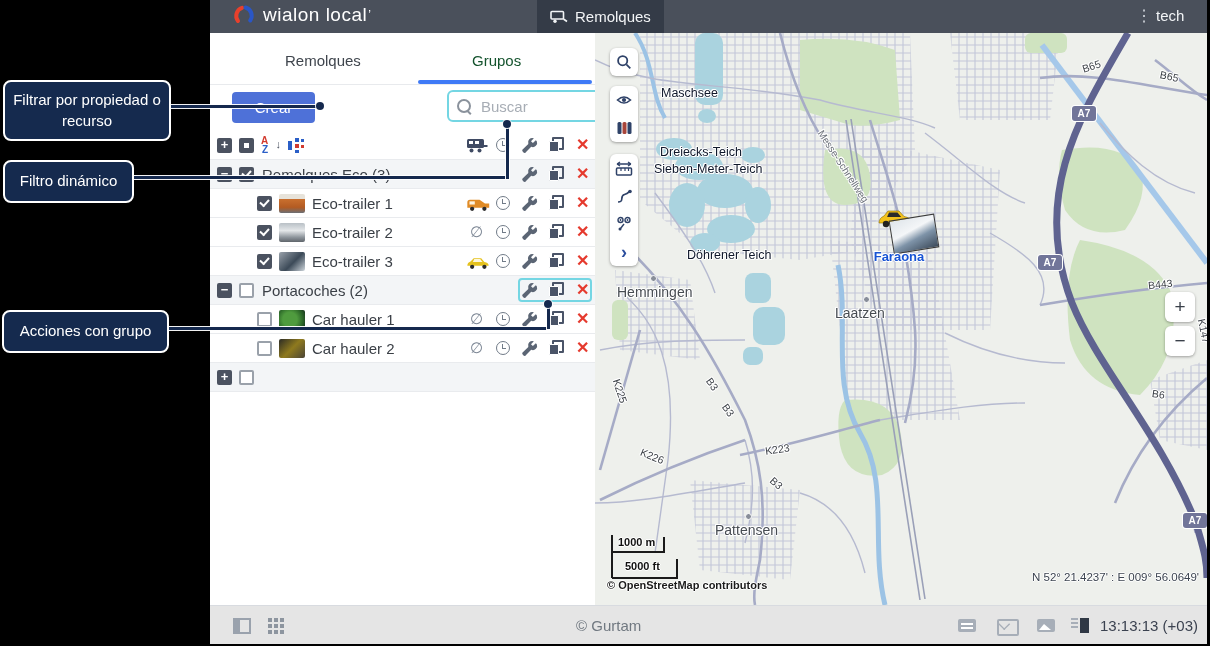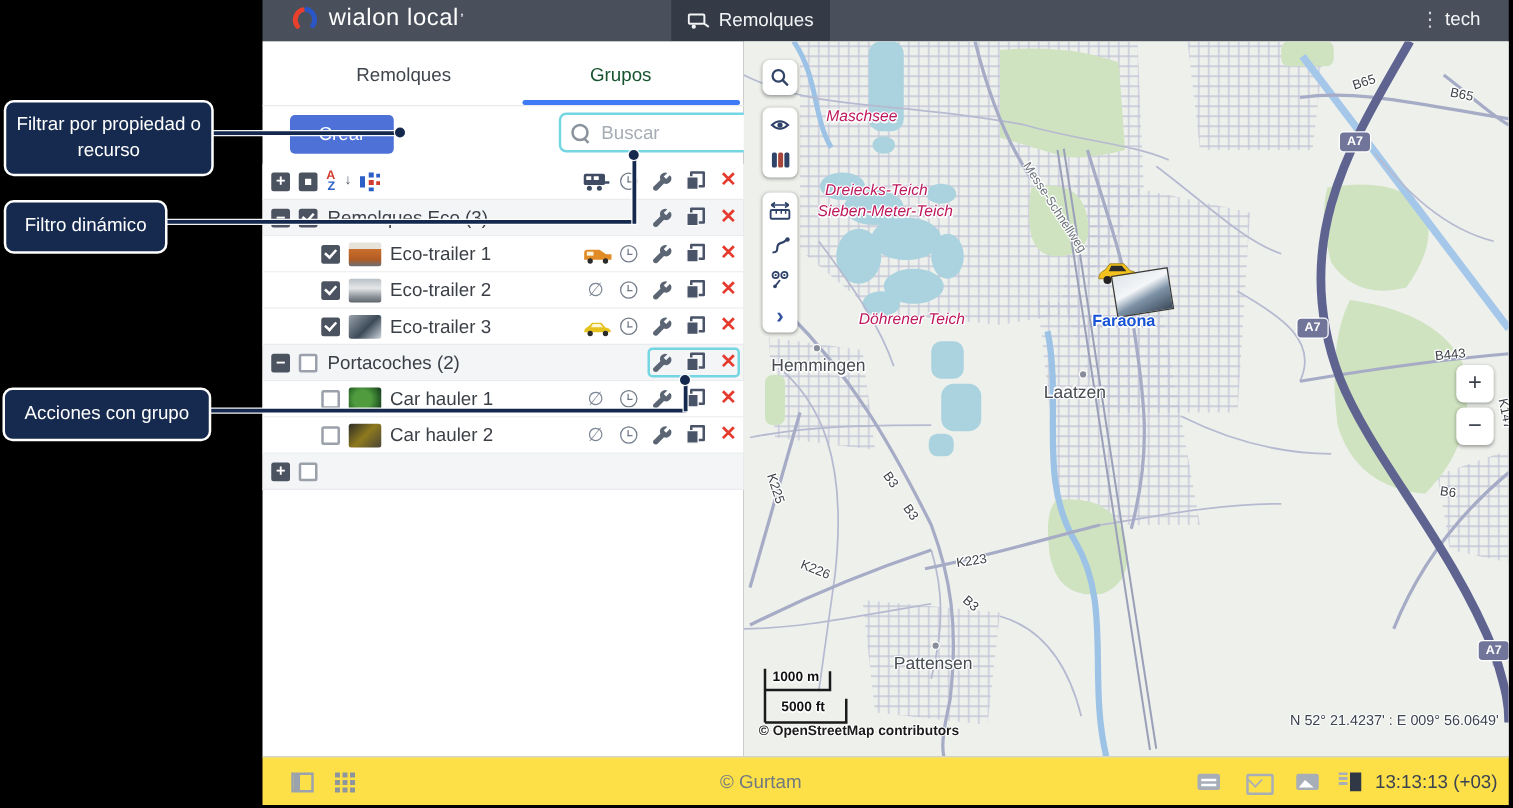--- a/index.html
+++ b/index.html
@@ -67,39 +67,39 @@
   .az{position:absolute;left:51px;top:4px;width:20px;height:20px;cursor:pointer;}
   .az .a{position:absolute;left:0;top:0;color:#d23b2f;font-size:10px;font-weight:bold;}
   .az .z{position:absolute;left:1px;bottom:0;color:#2b5fc7;font-size:10px;font-weight:bold;}
   .az .ar{position:absolute;right:0;top:3px;color:#4b5260;font-size:11px;}
   .hier{position:absolute;left:78px;top:7px;width:17px;height:15px;cursor:pointer;}
   .hier i{position:absolute;display:block;}
   .act-highlight{position:absolute;left:308px;top:2px;width:74px;height:24px;border:2px solid #74d6e3;border-radius:4px;box-sizing:border-box;}
   
   #map{position:absolute;left:595px;top:33px;width:612px;height:572px;background:#eef0ec;overflow:hidden;}
   .mlabel{position:absolute;white-space:nowrap;text-shadow:1px 0 0 #fff,-1px 0 0 #fff,0 1px 0 #fff,0 -1px 0 #fff,1px 1px 0 #fff,-1px -1px 0 #fff;}
-  .water-l{color:#be185d;font-style:italic;font-size:12.5px;}
+  .water-l{color:#0f172a;font-size:12.5px;}
   .town-l{color:#474c52;font-size:14px;}
   .road-l{color:#3d4248;font-size:10.5px;}
   .shield{position:absolute;width:24px;height:15px;background:#717599;border-radius:3px;color:#fff;font-size:10px;
     font-weight:bold;text-align:center;line-height:15px;box-shadow:0 0 0 1px #fff;}
   .towndot{position:absolute;width:5px;height:5px;border-radius:50%;background:#888e99;border:1px solid #fff;}
   .mctl{position:absolute;background:#fff;border-radius:6px;box-shadow:0 1px 3px rgba(0,0,0,.35);}
   .mbtn{width:28px;height:28px;display:flex;align-items:center;justify-content:center;cursor:pointer;}
   .zoombtn{position:absolute;width:30px;height:30px;background:#fff;border-radius:6px;box-shadow:0 1px 3px rgba(0,0,0,.35);
     font-size:19px;color:#3a404a;display:flex;align-items:center;justify-content:center;cursor:pointer;}
   .scale-t{position:absolute;color:#111;font-size:11px;font-weight:bold;text-shadow:1px 0 0 #fff,-1px 0 0 #fff,0 1px 0 #fff,0 -1px 0 #fff;}
   .attr{position:absolute;left:12px;top:546px;color:#1b1b1b;font-size:11px;font-weight:bold;text-shadow:1px 0 0 #fff,-1px 0 0 #fff,0 1px 0 #fff,0 -1px 0 #fff;}
   .coords{position:absolute;left:437px;top:538px;color:#3c4450;font-size:11.5px;text-shadow:1px 0 0 #fff,-1px 0 0 #fff,0 1px 0 #fff,0 -1px 0 #fff;}
   .marker-label{position:absolute;left:271px;top:216px;width:66px;text-align:center;color:#1753d4;font-size:13px;font-weight:bold;
     text-shadow:1px 0 0 #fff,-1px 0 0 #fff,0 1px 0 #fff,0 -1px 0 #fff,1px 1px 0 #fff,-1px -1px 0 #fff;}
   .trailer-photo{position:absolute;left:296px;top:184px;width:44px;height:32px;transform:rotate(-9deg);
     background:linear-gradient(160deg,#dfe5ea 0%,#f4f6f8 40%,#7e93a8 62%,#3c4a5a 100%);border:1px solid #3a3a3a;}
   
-  #footer{position:absolute;left:210px;top:605px;width:997px;height:38px;background:#fde047;border-top:1px solid #d8dbe0;box-sizing:content-box;}
+  #footer{position:absolute;left:210px;top:605px;width:997px;height:38px;background:#e5e5e5;border-top:1px solid #d8dbe0;box-sizing:content-box;}
   .f-panelico{position:absolute;left:23px;top:12px;width:14px;height:12px;border:2px solid #9aa2ad;cursor:pointer;}
   .f-panelico::after{content:"";position:absolute;left:0;top:0;width:5px;height:12px;background:#9aa2ad;}
   .f-grid{position:absolute;left:58px;top:12px;width:4px;height:4px;background:#8d959f;cursor:pointer;
     box-shadow:6px 0 #8d959f,12px 0 #8d959f,0 6px #8d959f,6px 6px #8d959f,12px 6px #8d959f,0 12px #8d959f,6px 12px #8d959f,12px 12px #8d959f;}
   .f-copy{position:absolute;left:366px;top:11px;color:#707880;font-size:15px;}
   .f-note{position:absolute;left:748px;top:13px;width:18px;height:13px;background:#a7aeb8;border-radius:2px;cursor:pointer;}
   .f-note::after{content:"";position:absolute;left:3px;top:4px;width:12px;height:1.5px;background:#fff;box-shadow:0 4px 0 #fff;}
   .f-mail{position:absolute;left:787px;top:13px;width:18px;height:13px;border:2px solid #a7aeb8;border-radius:2px;cursor:pointer;}
   .f-mail::after{content:"";position:absolute;left:1px;top:-1px;width:10px;height:10px;border-right:2px solid #a7aeb8;border-bottom:2px solid #a7aeb8;transform:rotate(45deg) scale(.7);transform-origin:50% 20%;}
   .f-img{position:absolute;left:827px;top:13px;width:18px;height:13px;background:#a7aeb8;border-radius:2px;cursor:pointer;}

